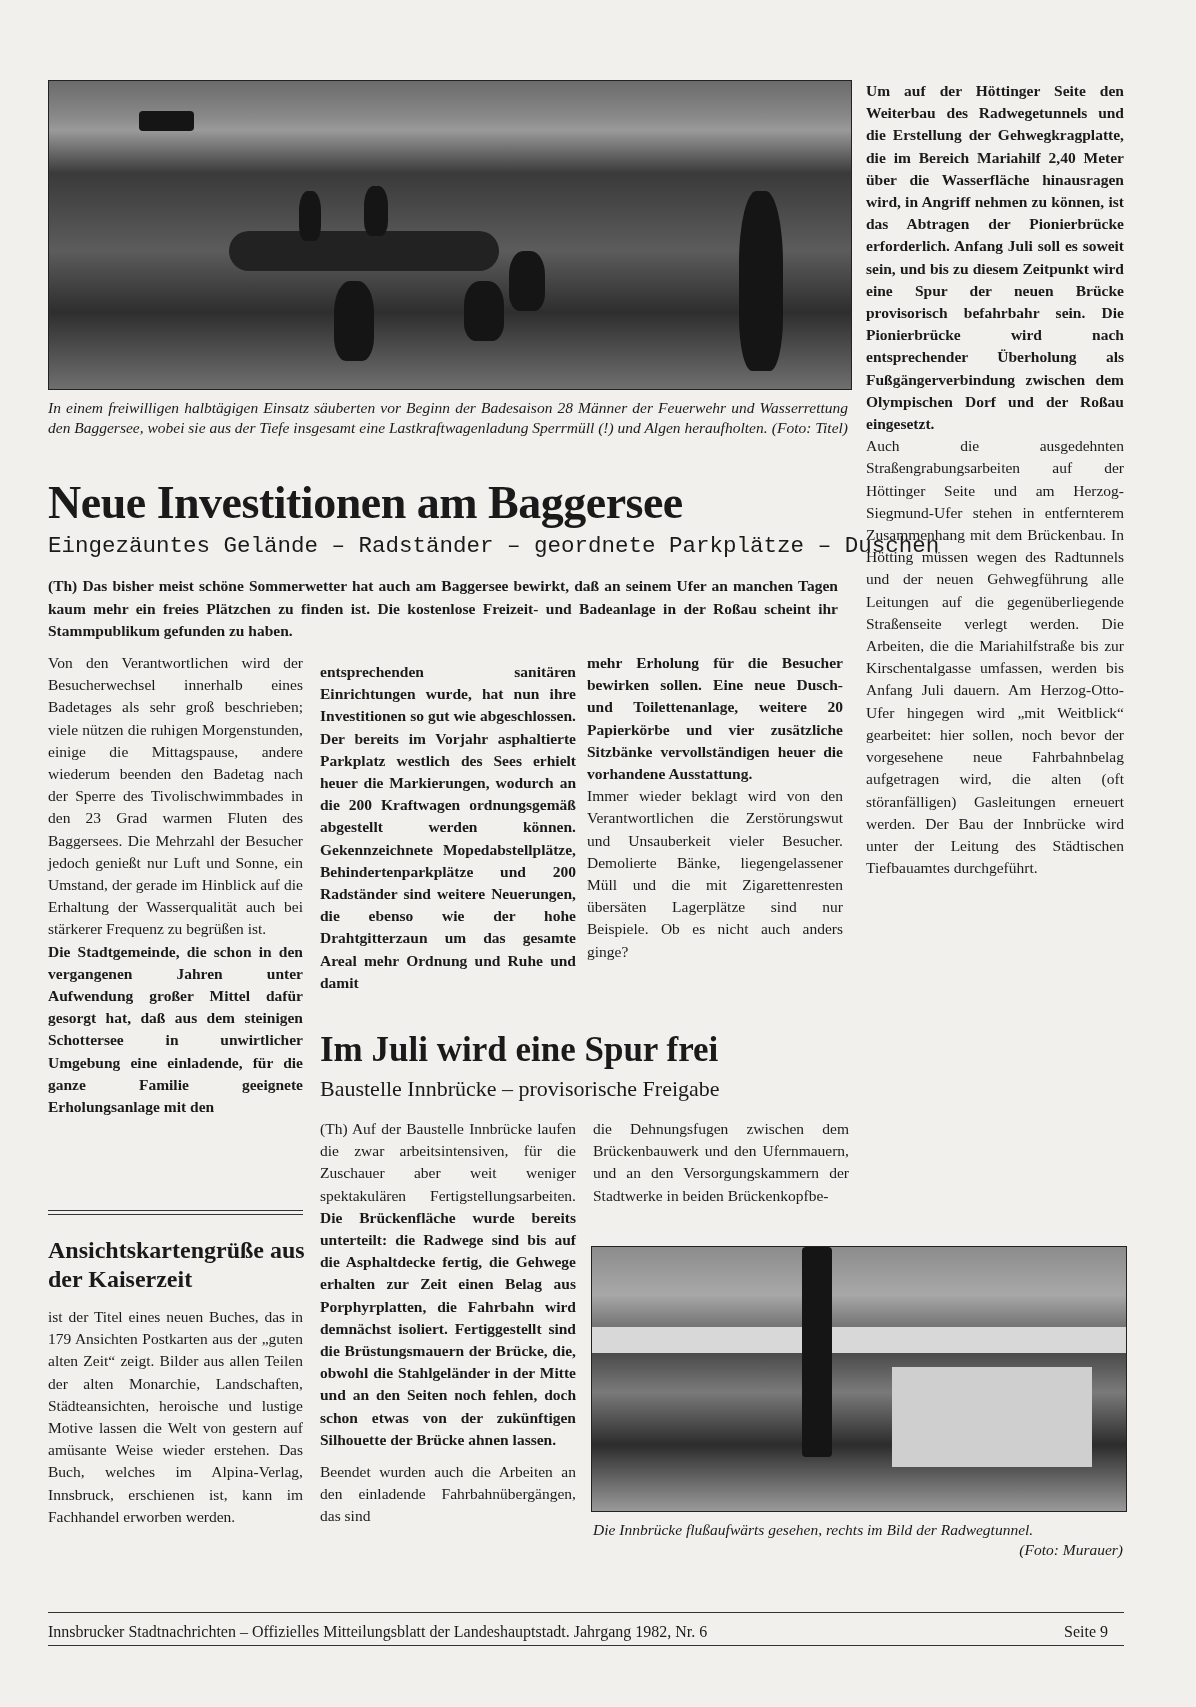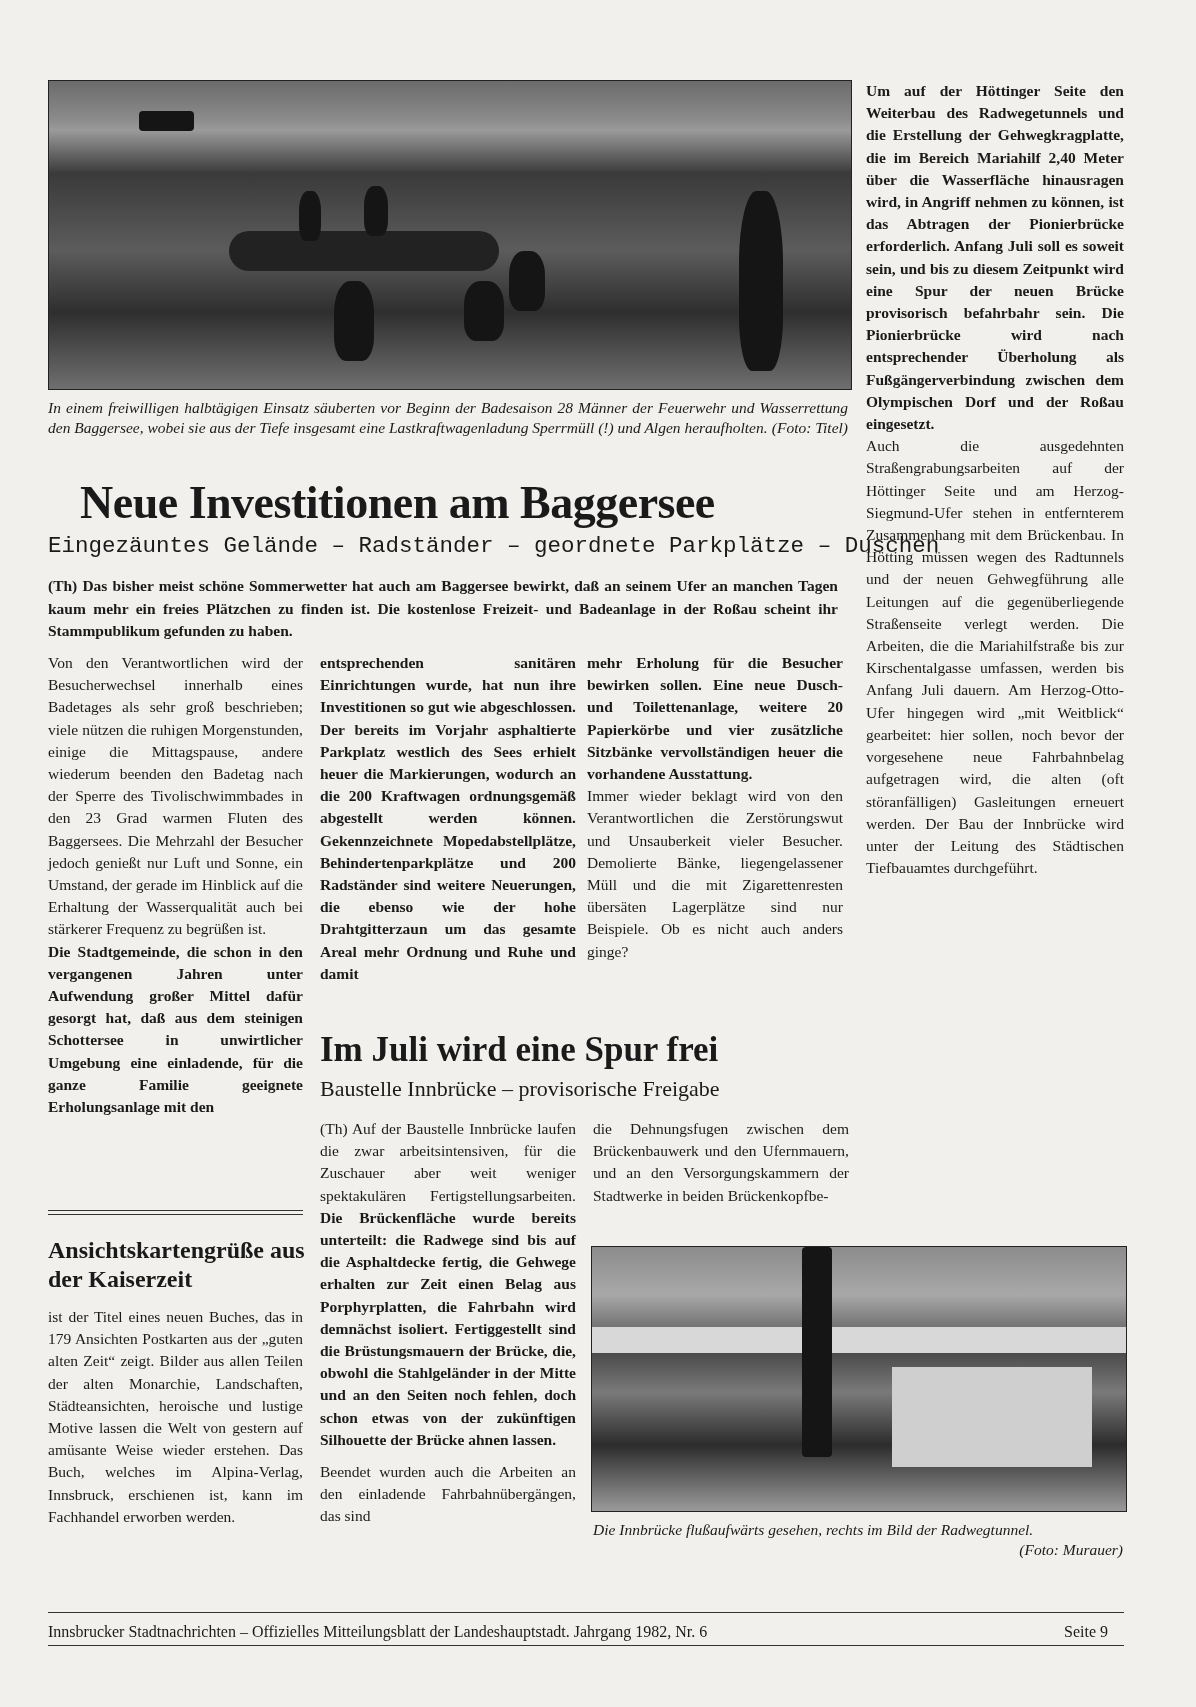--- a/index.html
+++ b/index.html
@@ -9,21 +9,21 @@
   .photo{background:#555;overflow:hidden;border:1px solid #222;}
   .photo1{left:48px;top:80px;width:802px;height:308px;
     background:linear-gradient(180deg,#6b6b6b 0%,#8a8a8a 12%,#9a9a9a 16%,#3a3a3a 30%,#5c5c5c 55%,#2e2e2e 75%,#6f6f6f 100%);}
   .photo2{left:591px;top:1246px;width:534px;height:264px;
     background:linear-gradient(180deg,#8c8c8c 0%,#a8a8a8 18%,#4a4a4a 40%,#7a7a7a 55%,#2c2c2c 75%,#9a9a9a 100%);}
   .shape{position:absolute;background:#151515;border-radius:40% 40% 30% 30%;}
   .caption{font-style:italic;font-size:15.5px;line-height:20px;text-align:justify;}
   .caption .credit{float:right;}
   .col{font-size:15.5px;line-height:22.2px;text-align:justify;hyphens:manual;}
   .col p{margin:0;}
-  .b{font-weight:bold;}
+  .b{font-weight:bold;margin-top:9px;}
   .headline{font-weight:bold;font-size:46px;line-height:50px;letter-spacing:-0.5px;white-space:nowrap;}
   .subhead{font-size:22.5px;line-height:28px;white-space:nowrap;}
   .lead{font-weight:bold;font-size:15.5px;line-height:22.5px;text-align:justify;}
   .h2{font-weight:bold;font-size:35px;line-height:40px;white-space:nowrap;}
   .h2sub{font-size:22px;line-height:28px;white-space:nowrap;}
   .h3{font-weight:bold;font-size:24px;line-height:29px;}
   .rule{position:absolute;height:0;border-top:1.5px solid #333;}
   .footer{font-size:16px;line-height:20px;}
 </style>
 </head>
@@ -38,21 +38,21 @@
   <div class="shape" style="left:460px;top:170px;width:36px;height:60px;"></div>
   <div class="shape" style="left:690px;top:110px;width:44px;height:180px;"></div>
   <div class="shape" style="left:90px;top:30px;width:55px;height:20px;border-radius:4px;"></div>
 </div>
 
 <div class="abs caption" style="left:48px;top:398px;width:800px;">
   <span>In einem freiwilligen halbtägigen Einsatz säuberten vor Beginn der Badesaison 28 Männer der Feuerwehr und Wasserrettung den Baggersee, wobei sie aus der Tiefe insgesamt eine Lastkraftwagenladung Sperrmüll (!) und Algen heraufholten.</span>
   <span class="credit">(Foto: Titel)</span>
 </div>
 
-<div class="abs headline" style="left:48px;top:478px;margin-left:32px;">Neue Investitionen am Baggersee</div>
+<div class="abs headline" style="left:48px;top:478px;">Neue Investitionen am Baggersee</div>
 <div class="abs subhead" style="left:48px;top:532px;font-family:Liberation Mono, monospace;">Eingezäuntes Gelände – Radständer – geordnete Parkplätze – Duschen</div>
 <div class="abs lead" style="left:48px;top:575px;width:790px;">(Th) Das bisher meist schöne Sommerwetter hat auch am Baggersee bewirkt, daß an seinem Ufer an manchen Tagen kaum mehr ein freies Plätzchen zu finden ist. Die kostenlose Freizeit- und Badeanlage in der Roßau scheint ihr Stammpublikum gefunden zu haben.</div>
 
 <div class="abs col" style="left:48px;top:652px;width:255px;">
   <p>Von den Verantwortlichen wird der Besucherwechsel innerhalb eines Badetages als sehr groß beschrieben; viele nützen die ruhigen Morgenstunden, einige die Mittagspause, andere wiederum beenden den Badetag nach der Sperre des Tivolischwimmbades in den 23 Grad warmen Fluten des Baggersees. Die Mehrzahl der Besucher jedoch genießt nur Luft und Sonne, ein Umstand, der gerade im Hinblick auf die Erhaltung der Wasserqualität auch bei stärkerer Frequenz zu begrüßen ist.</p>
   <p class="b">Die Stadtgemeinde, die schon in den vergangenen Jahren unter Aufwendung großer Mittel dafür gesorgt hat, daß aus dem steinigen Schottersee in unwirtlicher Umgebung eine einladende, für die ganze Familie geeignete Erholungsanlage mit den</p>
 </div>
 
 <div class="abs col b" style="left:320px;top:652px;width:256px;">
   <p>entsprechenden sanitären Einrichtungen wurde, hat nun ihre Investitionen so gut wie abgeschlossen. Der bereits im Vorjahr asphaltierte Parkplatz westlich des Sees erhielt heuer die Markierungen, wodurch an die 200 Kraftwagen ordnungsgemäß abgestellt werden können. Gekennzeichnete Mopedabstellplätze, Behindertenparkplätze und 200 Radständer sind weitere Neuerungen, die ebenso wie der hohe Drahtgitterzaun um das gesamte Areal mehr Ordnung und Ruhe und damit</p>

